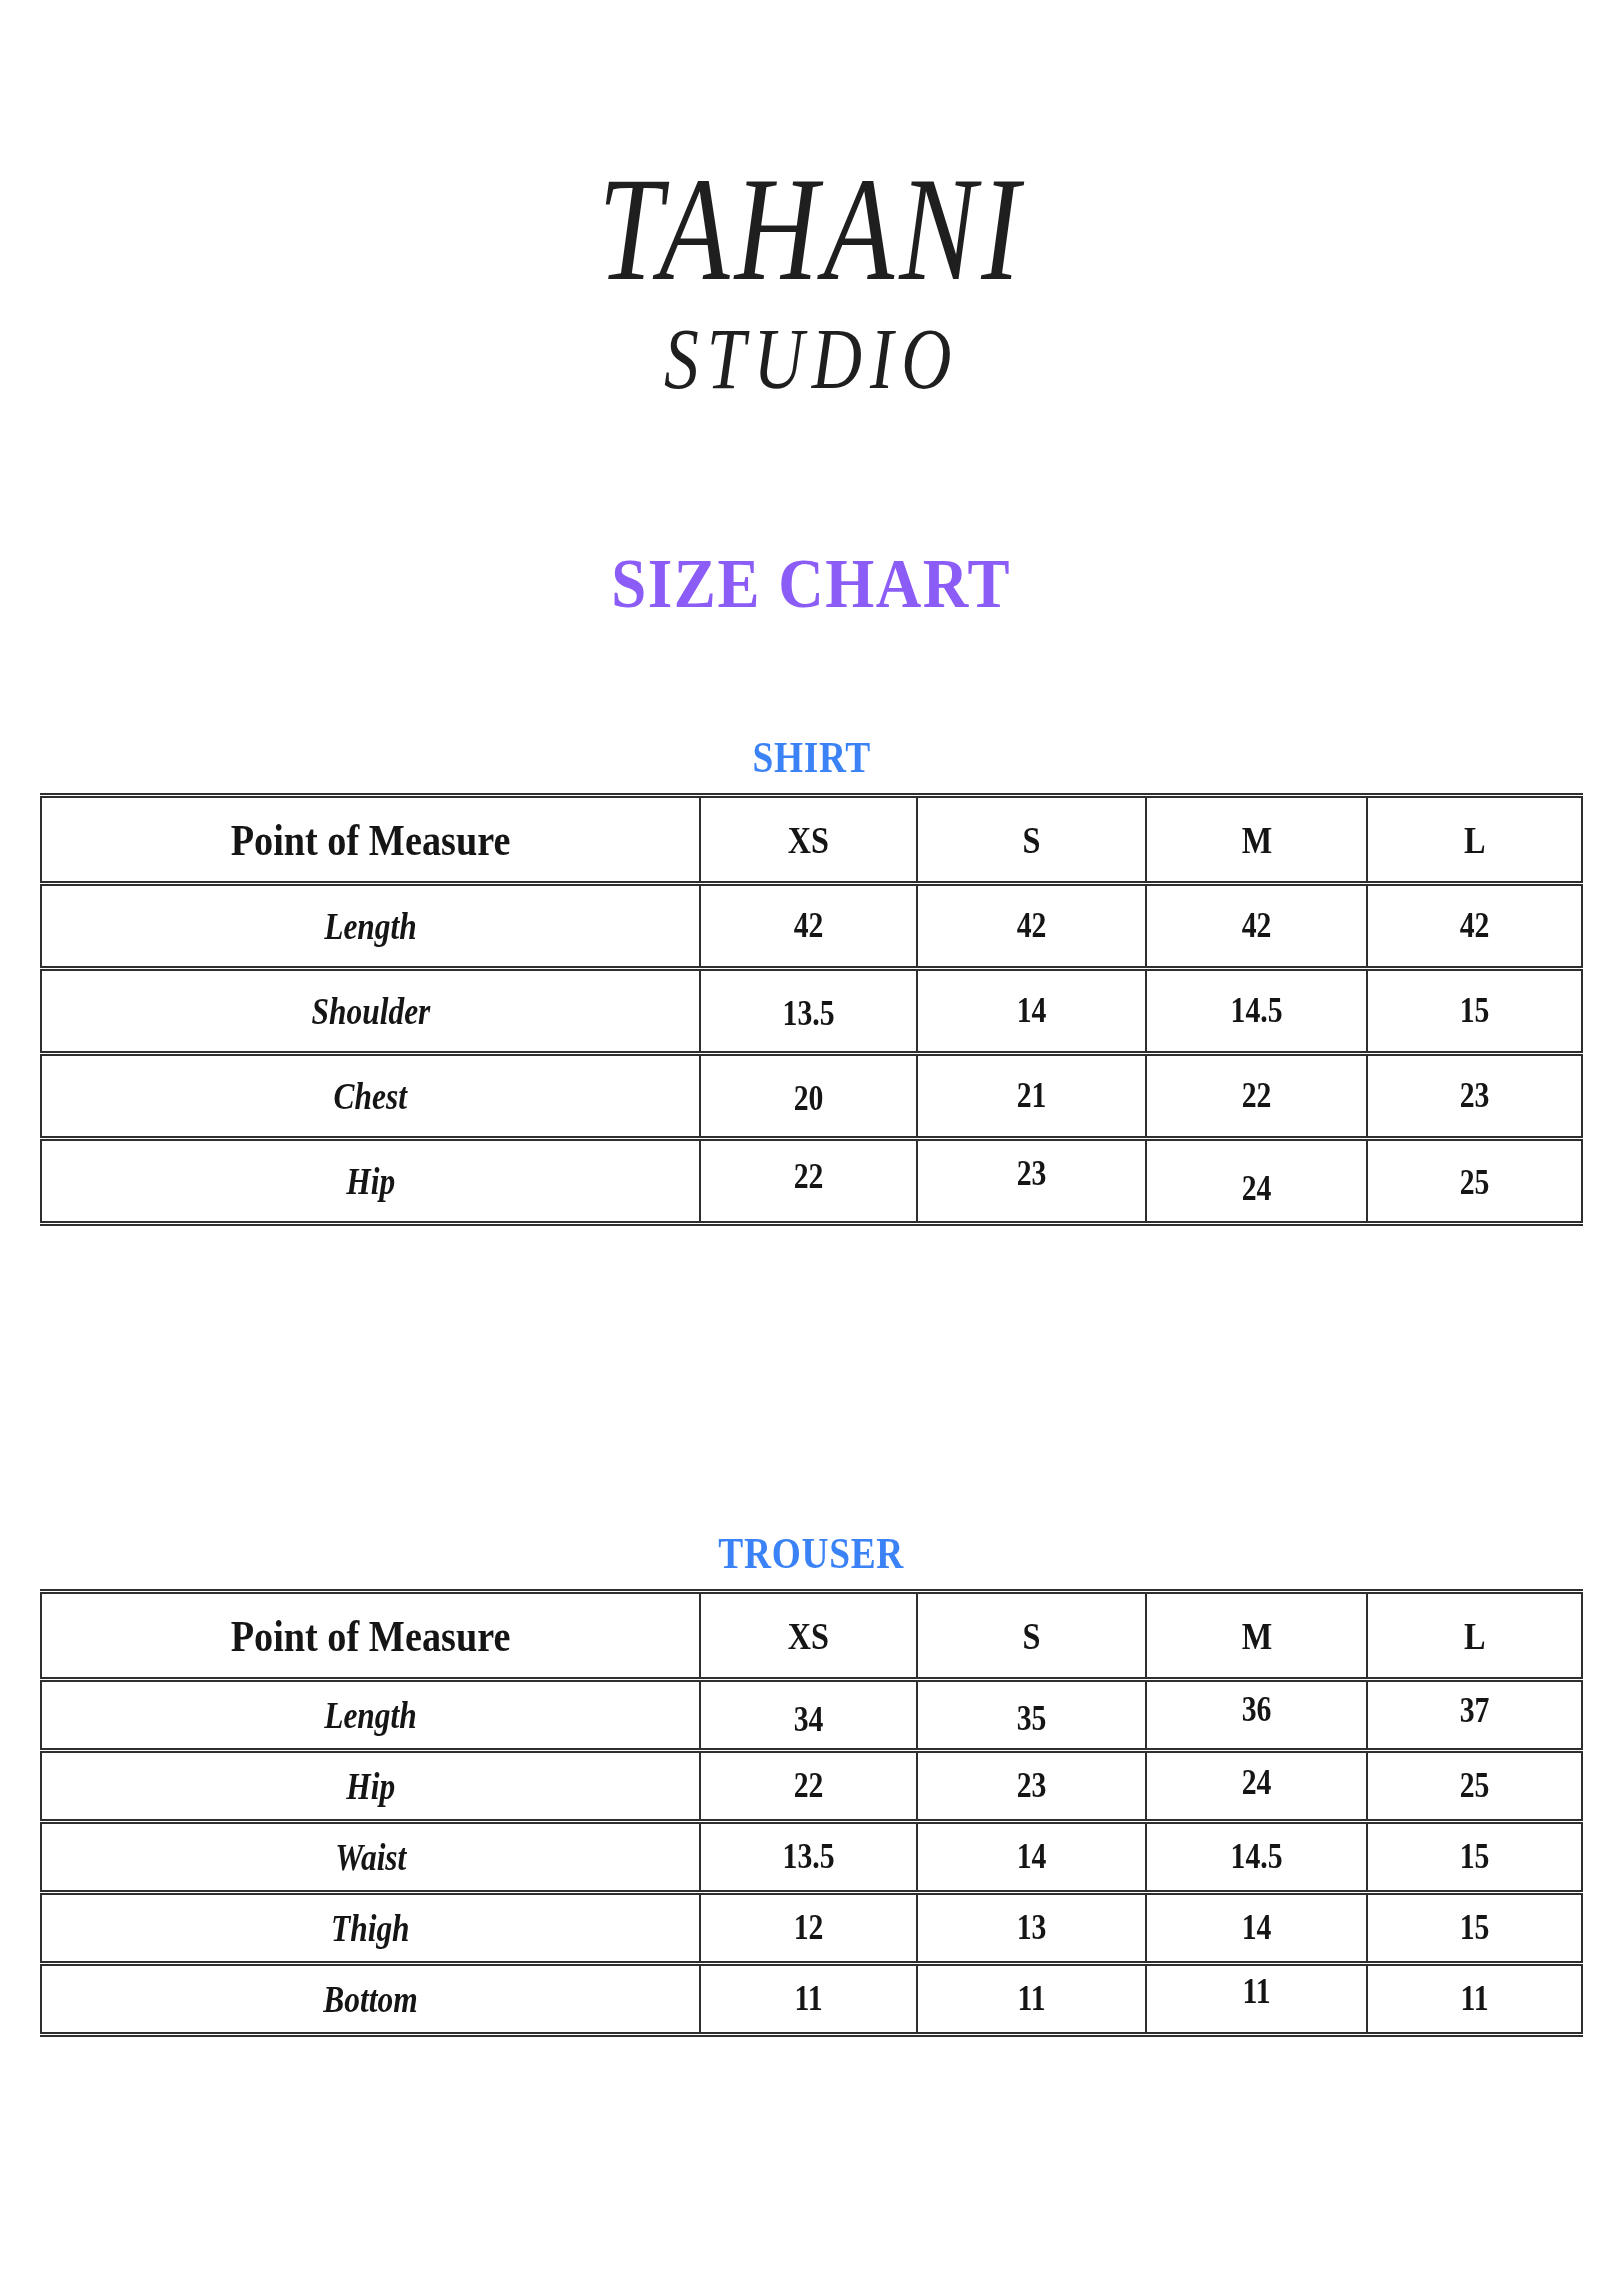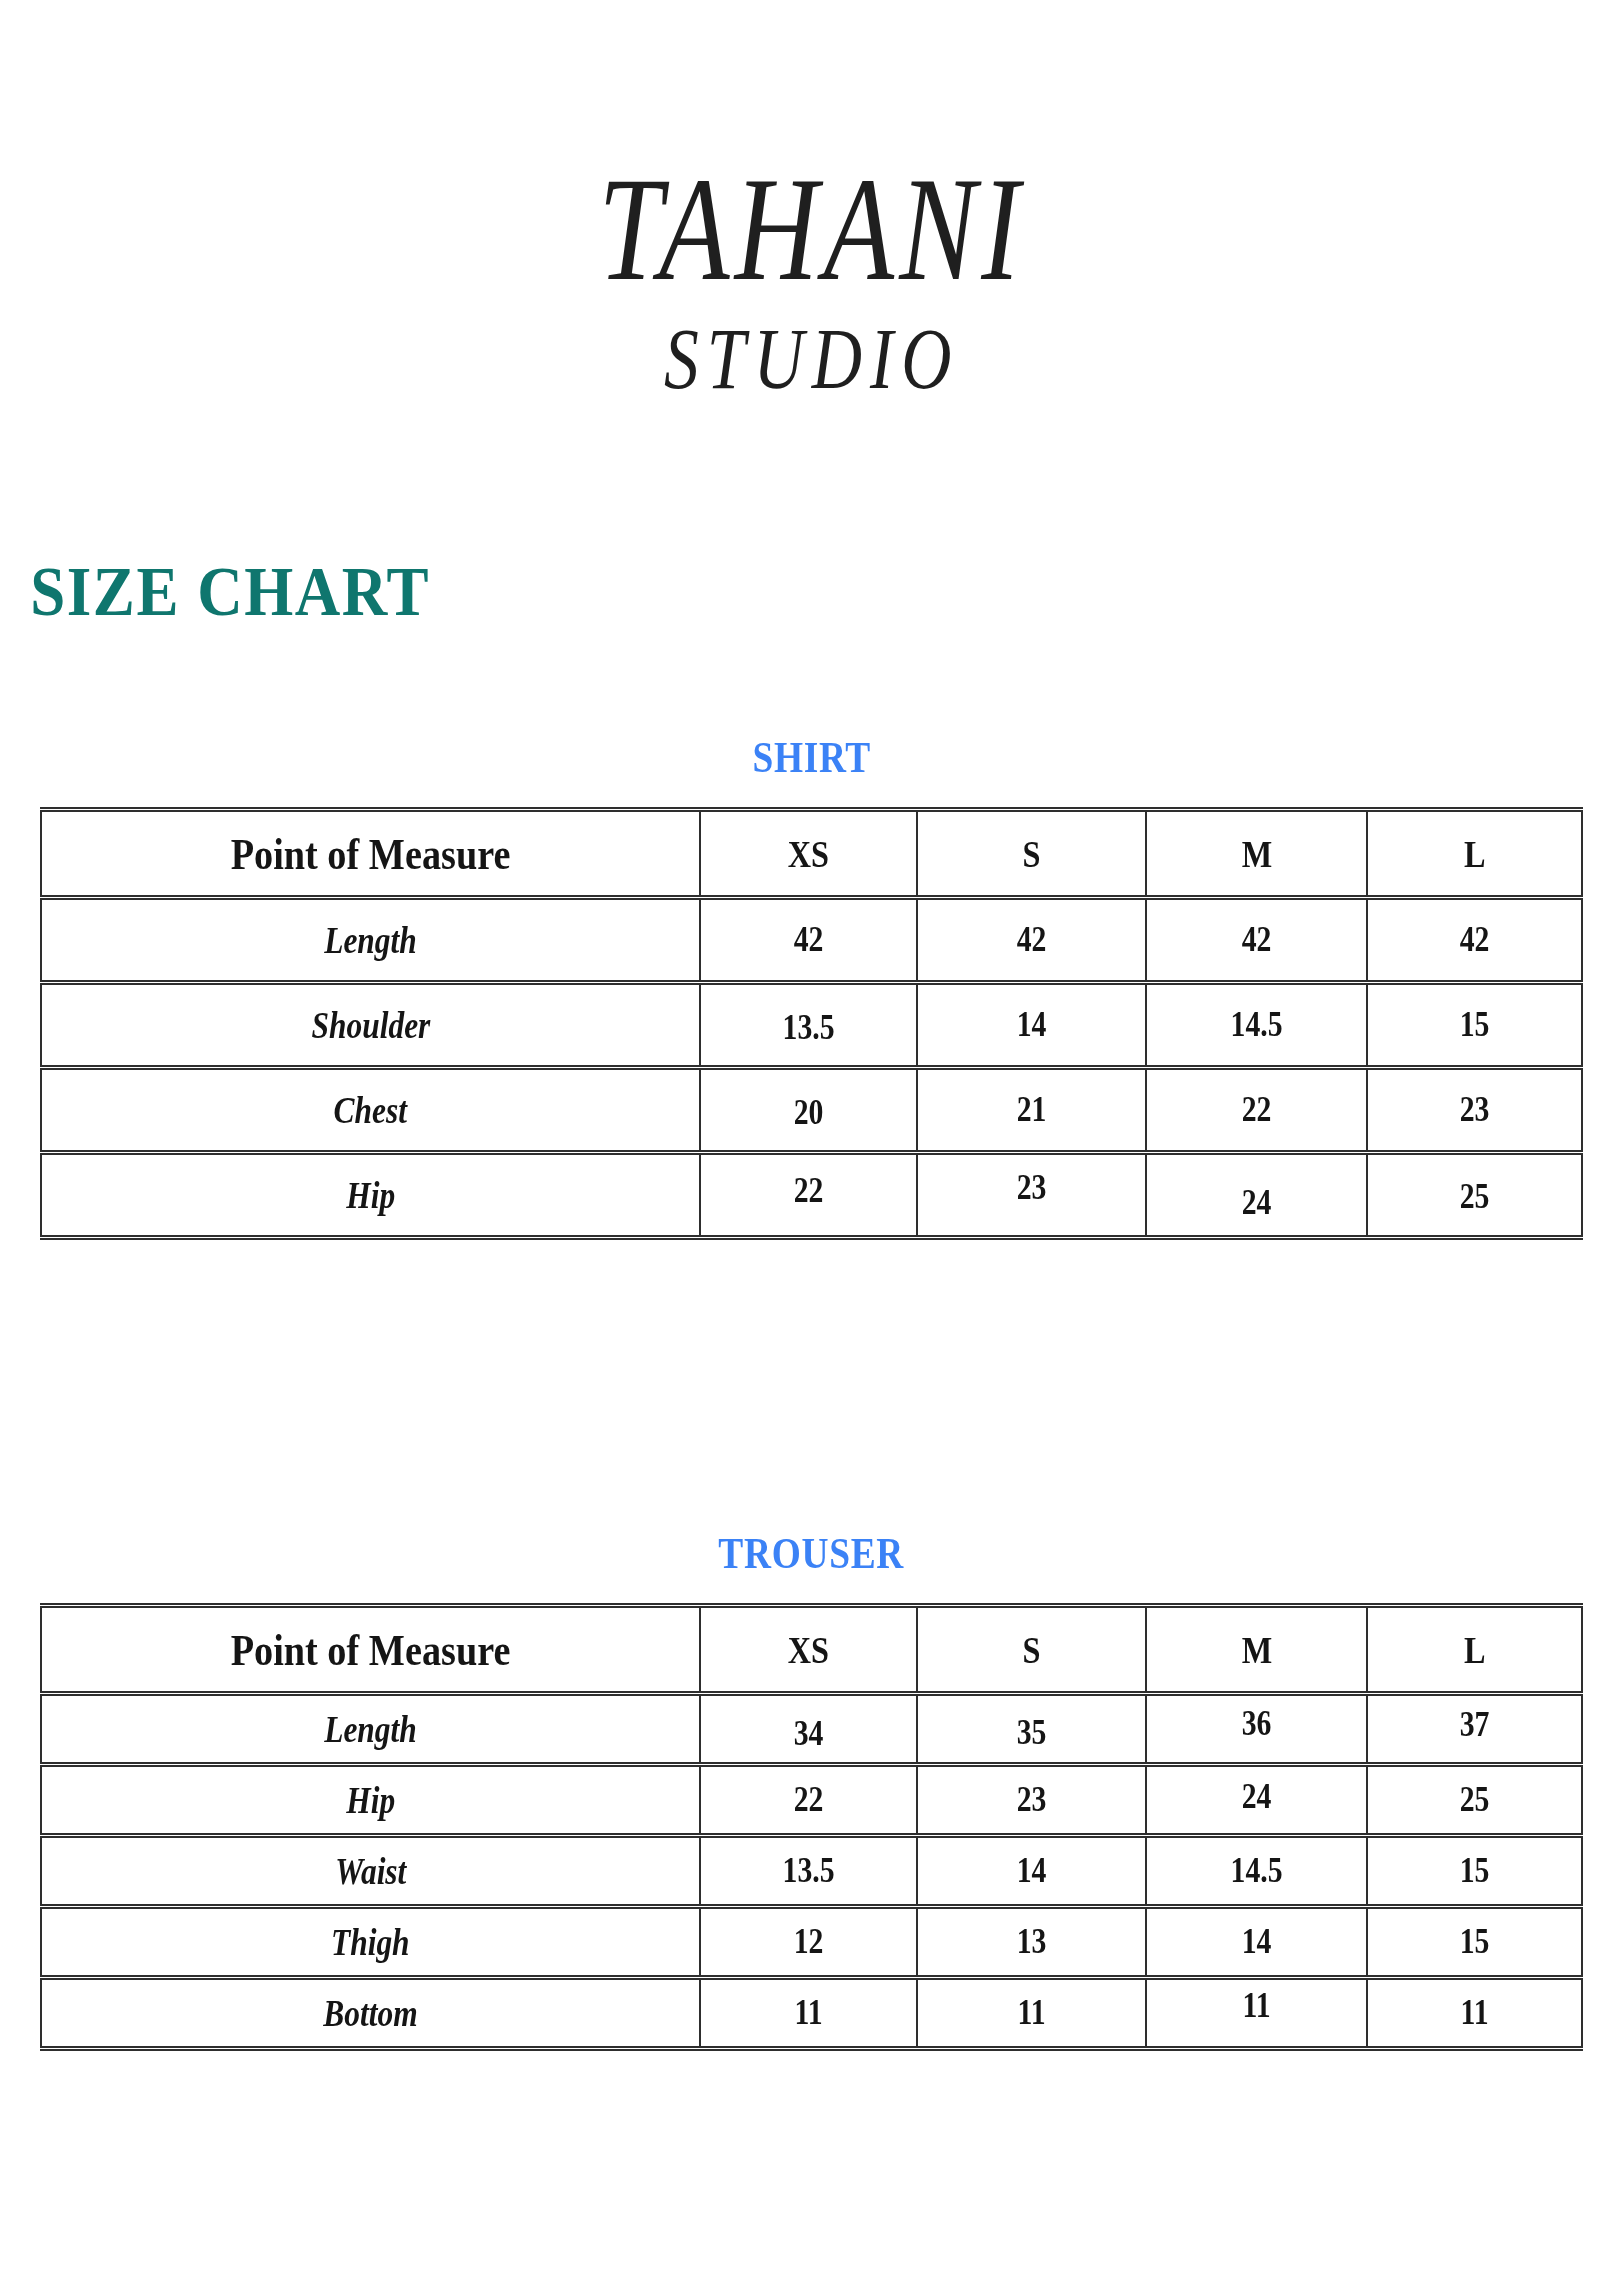--- a/index.html
+++ b/index.html
@@ -48,47 +48,47 @@
     margin-top: 11.7px;
     font-weight: 400;
     font-style: italic;
   }
   .brand-sub .ct { transform: scaleX(0.80); }
 
   
   .page-title {
     position: absolute;
     top: 544px; left: 0; right: 0;
-    margin: 8px;
-    text-align: left;
+    margin: 0;
+    text-align: center;
     font-size: 70px;
     font-weight: bold;
     letter-spacing: 1.7px;
-    color: #0f766e;
+    color: #8b5cf6;
   }
   .page-title .ct { transform: scaleX(0.90); }
 
   
   .chart-section { position: absolute; left: 0; right: 0; }
   #shirt-section   { top: 732px; }
   #trouser-section { top: 1528px; }
 
   .section-title {
     margin: 0;
     text-align: center;
     font-size: 44px;
     font-weight: bold;
     letter-spacing: 0.8px;
     color: #3b82f6;
   }
 
   
   .size-table {
     width: 1541px;
-    margin: 24px auto 0;
+    margin: 10px auto 0;
     border-collapse: collapse;
     table-layout: fixed;
     background: #ffffff;
   }
   .size-table tr {
     border-top: 5.8px double #2e2e2e;
     border-bottom: 5.8px double #2e2e2e;
   }
   .size-table th, .size-table td {
     border-left: 2.5px solid #2e2e2e;

